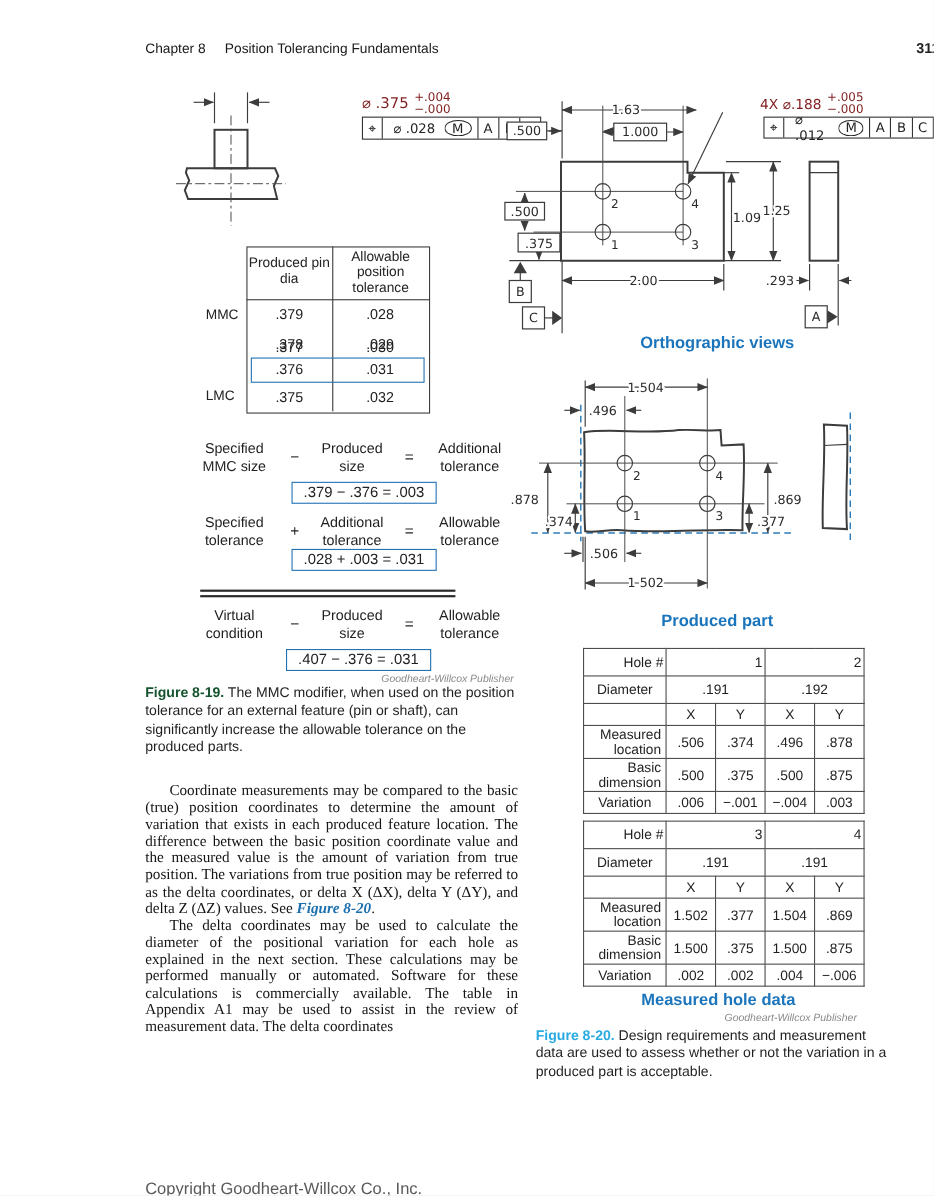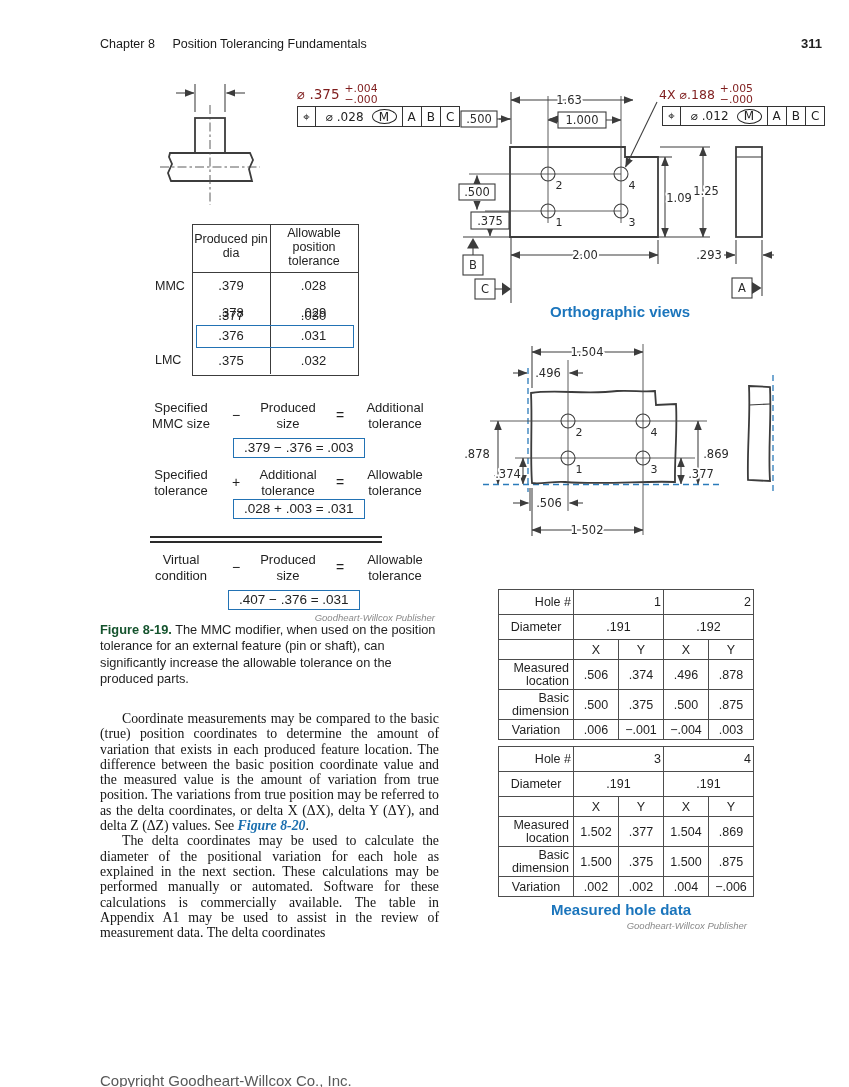--- a/index.html
+++ b/index.html
@@ -1,18 +1,18 @@
 <!DOCTYPE html>
 <html><head>
 <meta charset="utf-8">
 <style>
   html,body{margin:0;padding:0;background:#e8e8e8;}
   #page{position:relative;width:849px;height:1087px;background:#ffffff;overflow:hidden;
         font-family:"Liberation Sans",sans-serif;color:#222;}
-  .abs{position:absolute;}
+  .abs{position:absolute;margin-left:32px;}
   
   #hdr{left:100px;top:37px;font-size:12.5px;color:#1a1a1a;}
   #hdr .chap{margin-right:14px;}
   #pgnum{left:740px;top:36px;width:82px;text-align:right;font-weight:bold;font-size:13px;}
   #ftr{left:100px;top:1072px;font-size:15px;color:#595959;}
   
   svg{position:absolute;overflow:visible;}
   .ol{stroke:#3c3c3c;stroke-width:1.8;fill:none;}
   .dl{stroke:#3c3c3c;stroke-width:1.05;fill:none;}
   .cl{stroke:#4a4a4a;stroke-width:.9;fill:none;}
@@ -338,20 +338,21 @@
       <text class="dimtxt" x="94" y="177">.506</text>
       <line class="dl" x1="77" y1="158" x2="77" y2="206"></line>
       <line class="dl db" x1="77" y1="200" x2="188" y2="200"></line>
       <text class="dimtxt" x="132" y="204">1 502</text>
     </g>
     <g>
       <path class="ol" d="M294,56 L315,57 C316.5,90 313,120 315,151 L293,150 C292,118 295.5,88 294,56 Z"></path>
       <line class="dl" x1="294" y1="75" x2="315" y2="74"></line>
     </g>
   </svg>
+  <div class="abs bluecap" style="left:455px;top:556px;width:330px;color:#1b75bc">Produced part</div>
 
   <table class="ht abs" style="left:498px;top:589px">
     <tbody>
         <tr class="r1">
       <th class="lab">Hole #</th>
       <td class="v" colspan="2">1</td>
       <td class="v" colspan="2">2</td>
     </tr>
     <tr class="r2">
       <th class="lab">Diameter</th>
@@ -428,16 +429,19 @@
       <td>.002</td>
       <td>.004</td>
       <td>−.006</td>
     </tr>
   </tbody>
     </table>
 
   <div class="abs bluecap" style="left:455px;top:901px;width:332px;color:#1b75bc">Measured hole data</div>
   <div class="abs credit" style="left:560px;top:920px;width:187px">Goodheart-Willcox Publisher</div>
 
+  <div class="abs figcap" style="left:455px;top:933px;width:322px">
+    <span class="figlabel" style="color:#29abe2">Figure 8-20.</span><span> Design requirements and measurement data are used to assess whether or not the variation in a produced part is acceptable.</span>
+  </div>
 
   <div class="abs" id="ftr">Copyright Goodheart-Willcox Co., Inc.</div>
 
 </div>
 
 </body></html>

